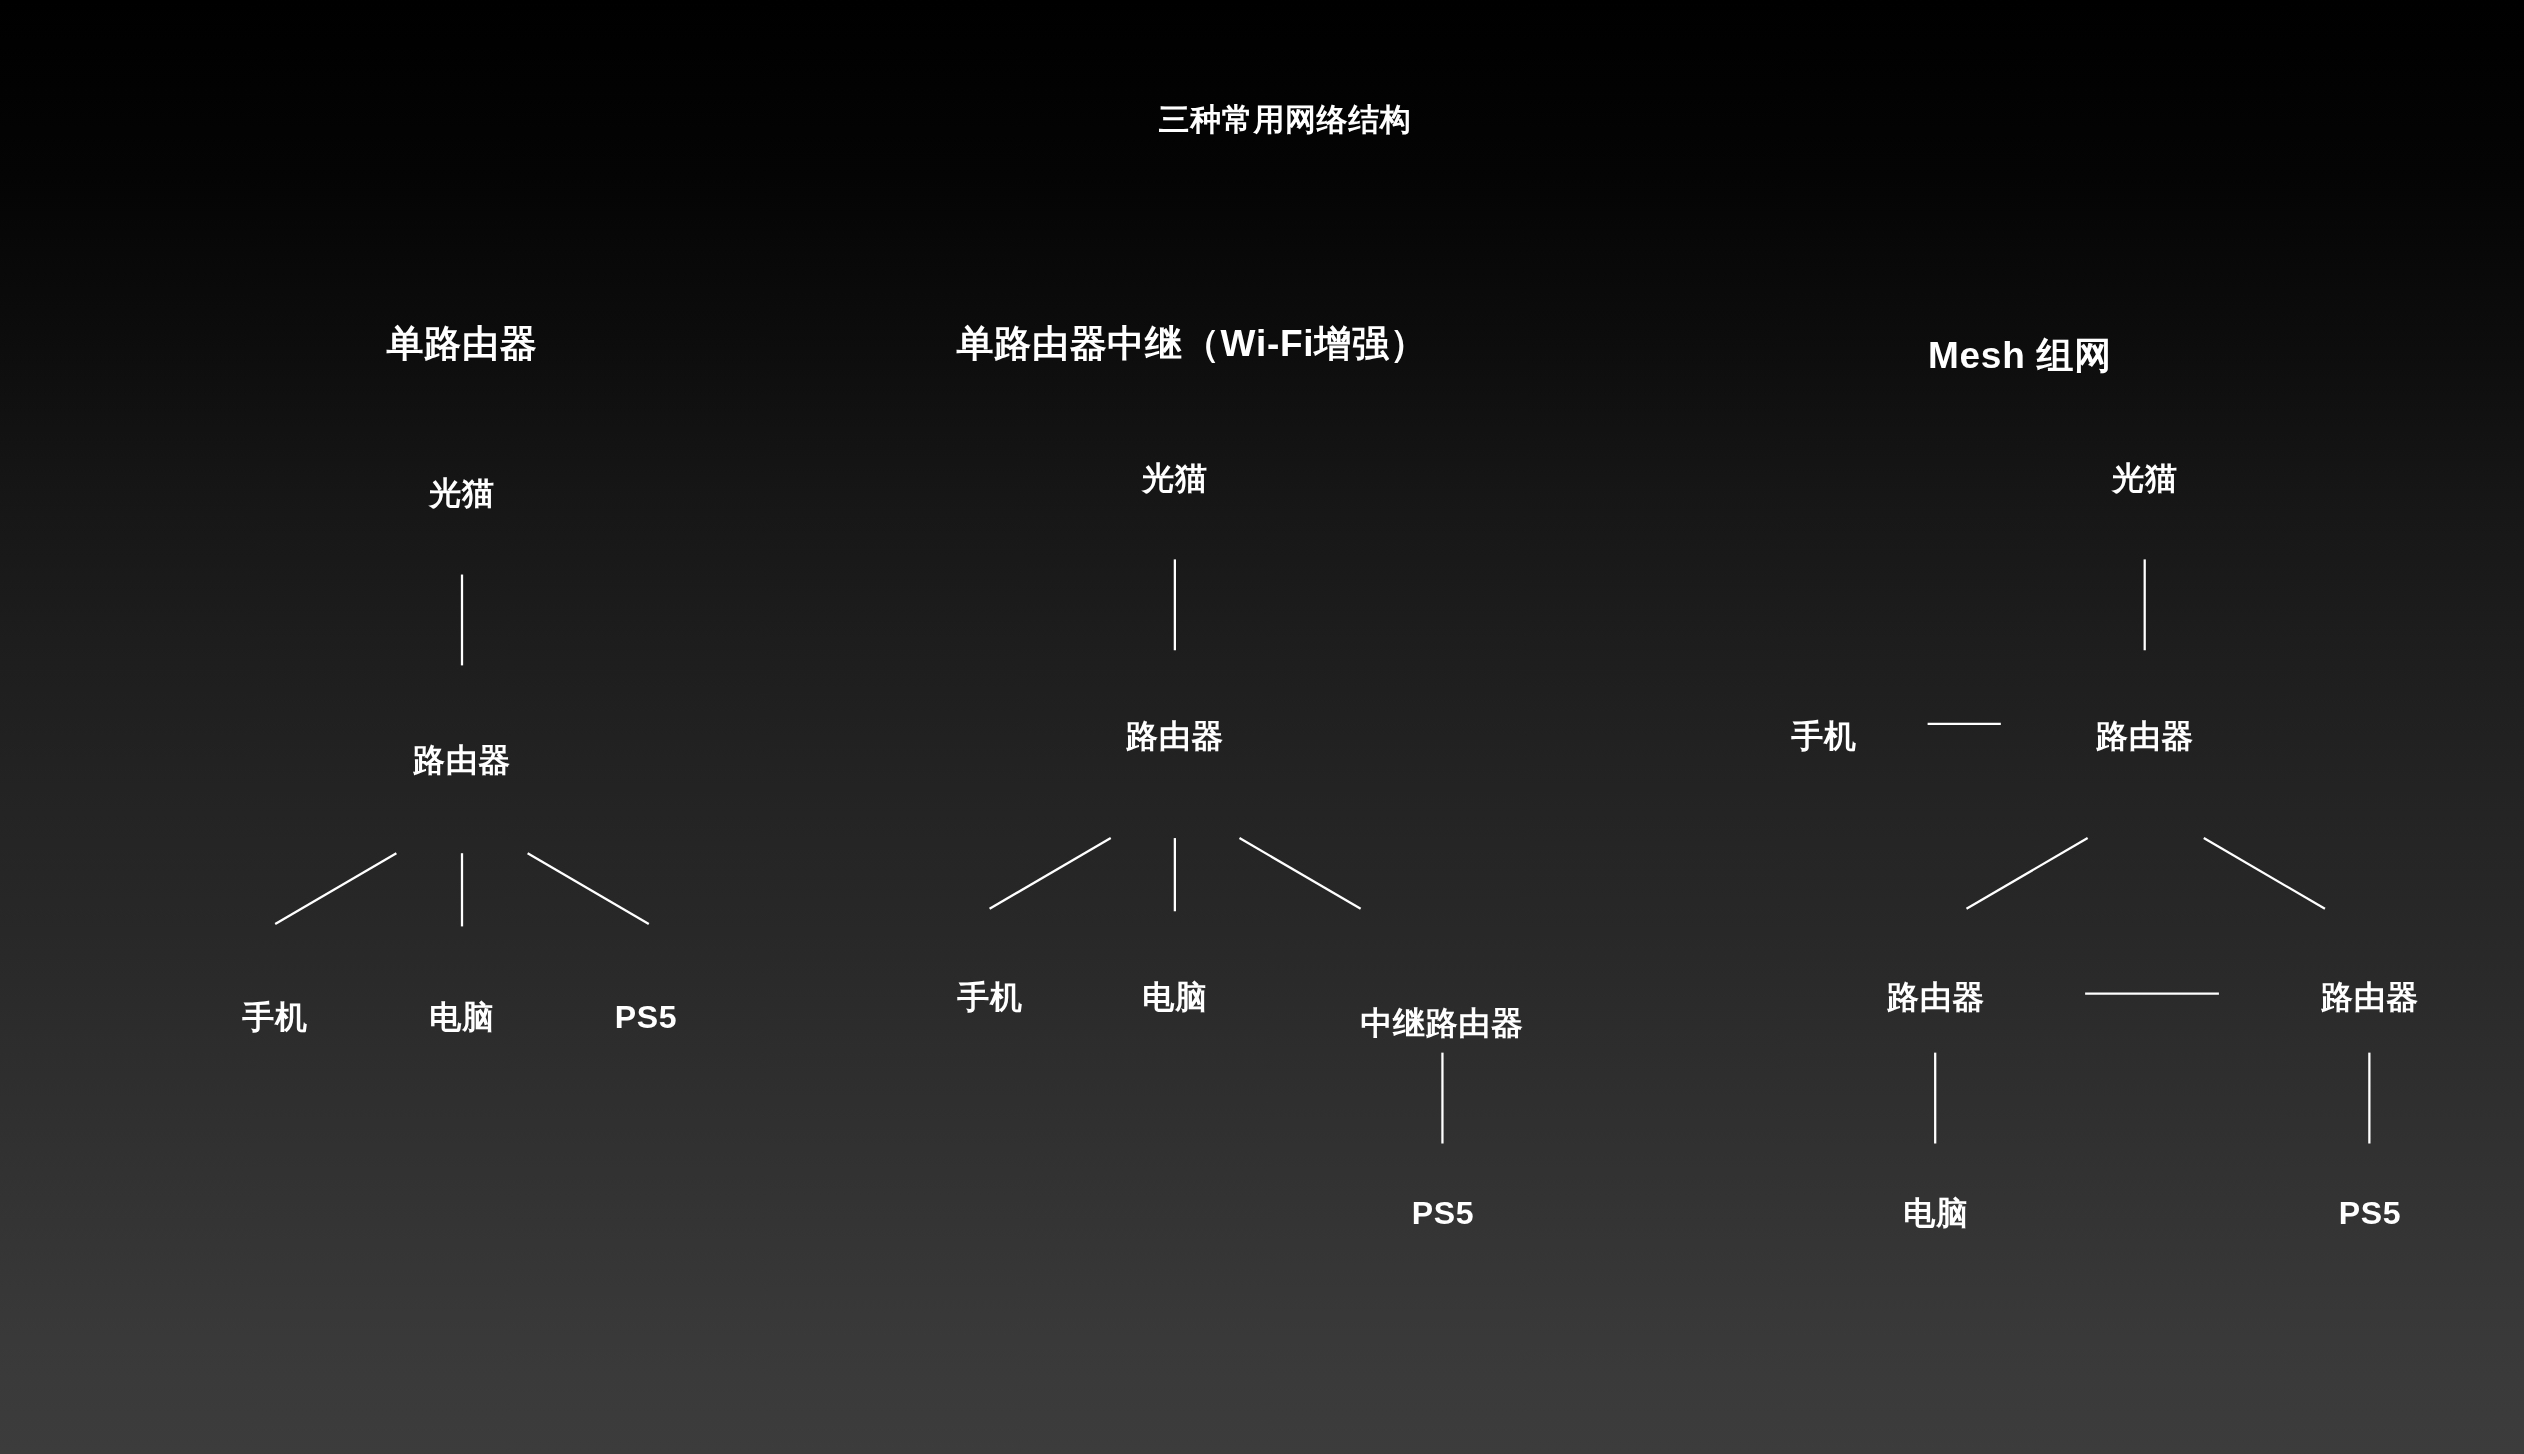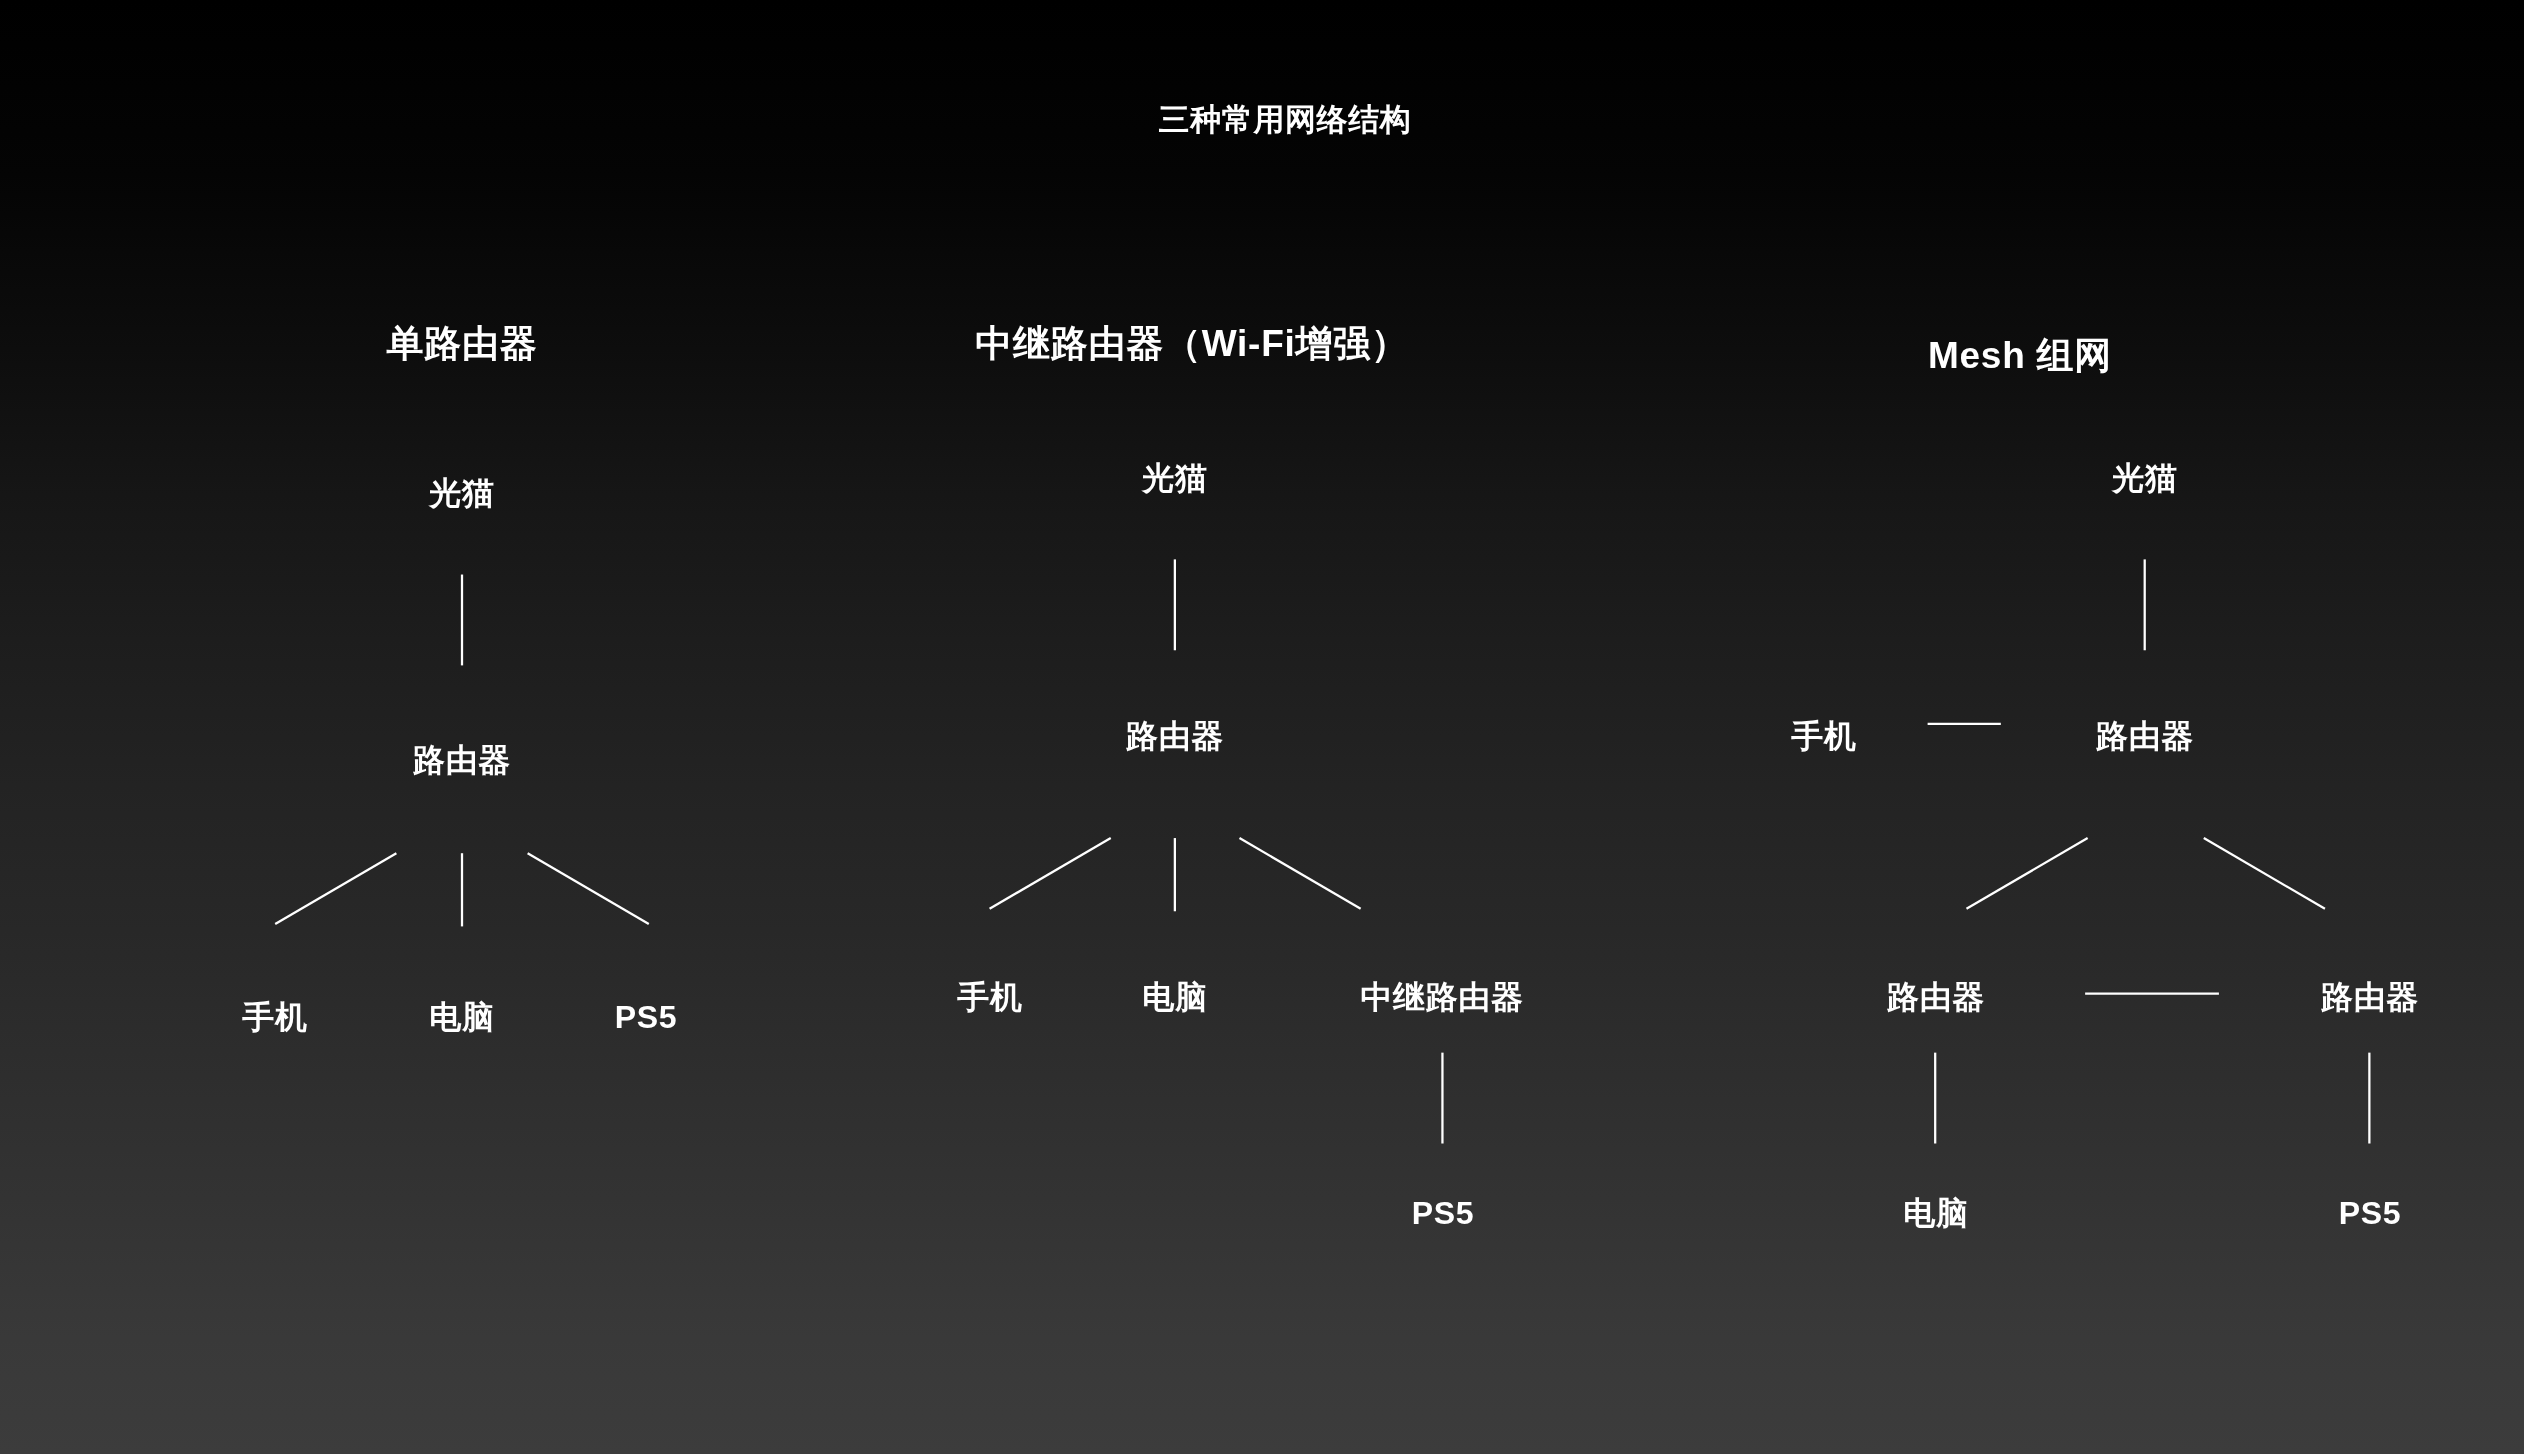--- a/index.html
+++ b/index.html
@@ -95,31 +95,31 @@
   <div class="lbl node" style="left:462px; top:493px;">光猫</div>
 
   <div class="lbl node" style="left:462px; top:760px;">路由器</div>
 
   <div class="lbl node" style="left:275px; top:1017px;">手机</div>
 
   <div class="lbl node" style="left:462px; top:1017px;">电脑</div>
 
   <div class="lbl node" style="left:646px; top:1017px;">PS5</div>
 
-  <div class="lbl col-title" style="left:1192px; top:307px;">中继路由器（Wi-Fi增强）</div>
+  <div class="lbl col-title" style="left:1192px; top:307px;">单路由器中继（Wi-Fi增强）</div>
 
   <div class="lbl node" style="left:1175px; top:478px;">光猫</div>
 
   <div class="lbl node" style="left:1175px; top:736px;">路由器</div>
 
   <div class="lbl node" style="left:990px; top:997px;">手机</div>
 
   <div class="lbl node" style="left:1175px; top:997px;">电脑</div>
 
-  <div class="lbl node" style="left:1442px; top:997px;">中继路由器</div>
+  <div class="lbl node" style="left:1442px; top:1023px;">中继路由器</div>
 
   <div class="lbl node" style="left:1443px; top:1213px;">PS5</div>
 
   <div class="lbl col-title" style="left:2020px; top:319px;">Mesh 组网</div>
 
   <div class="lbl node" style="left:2145px; top:478px;">光猫</div>
 
   <div class="lbl node" style="left:1824px; top:736px;">手机</div>
 
   <div class="lbl node" style="left:2145px; top:736px;">路由器</div>

